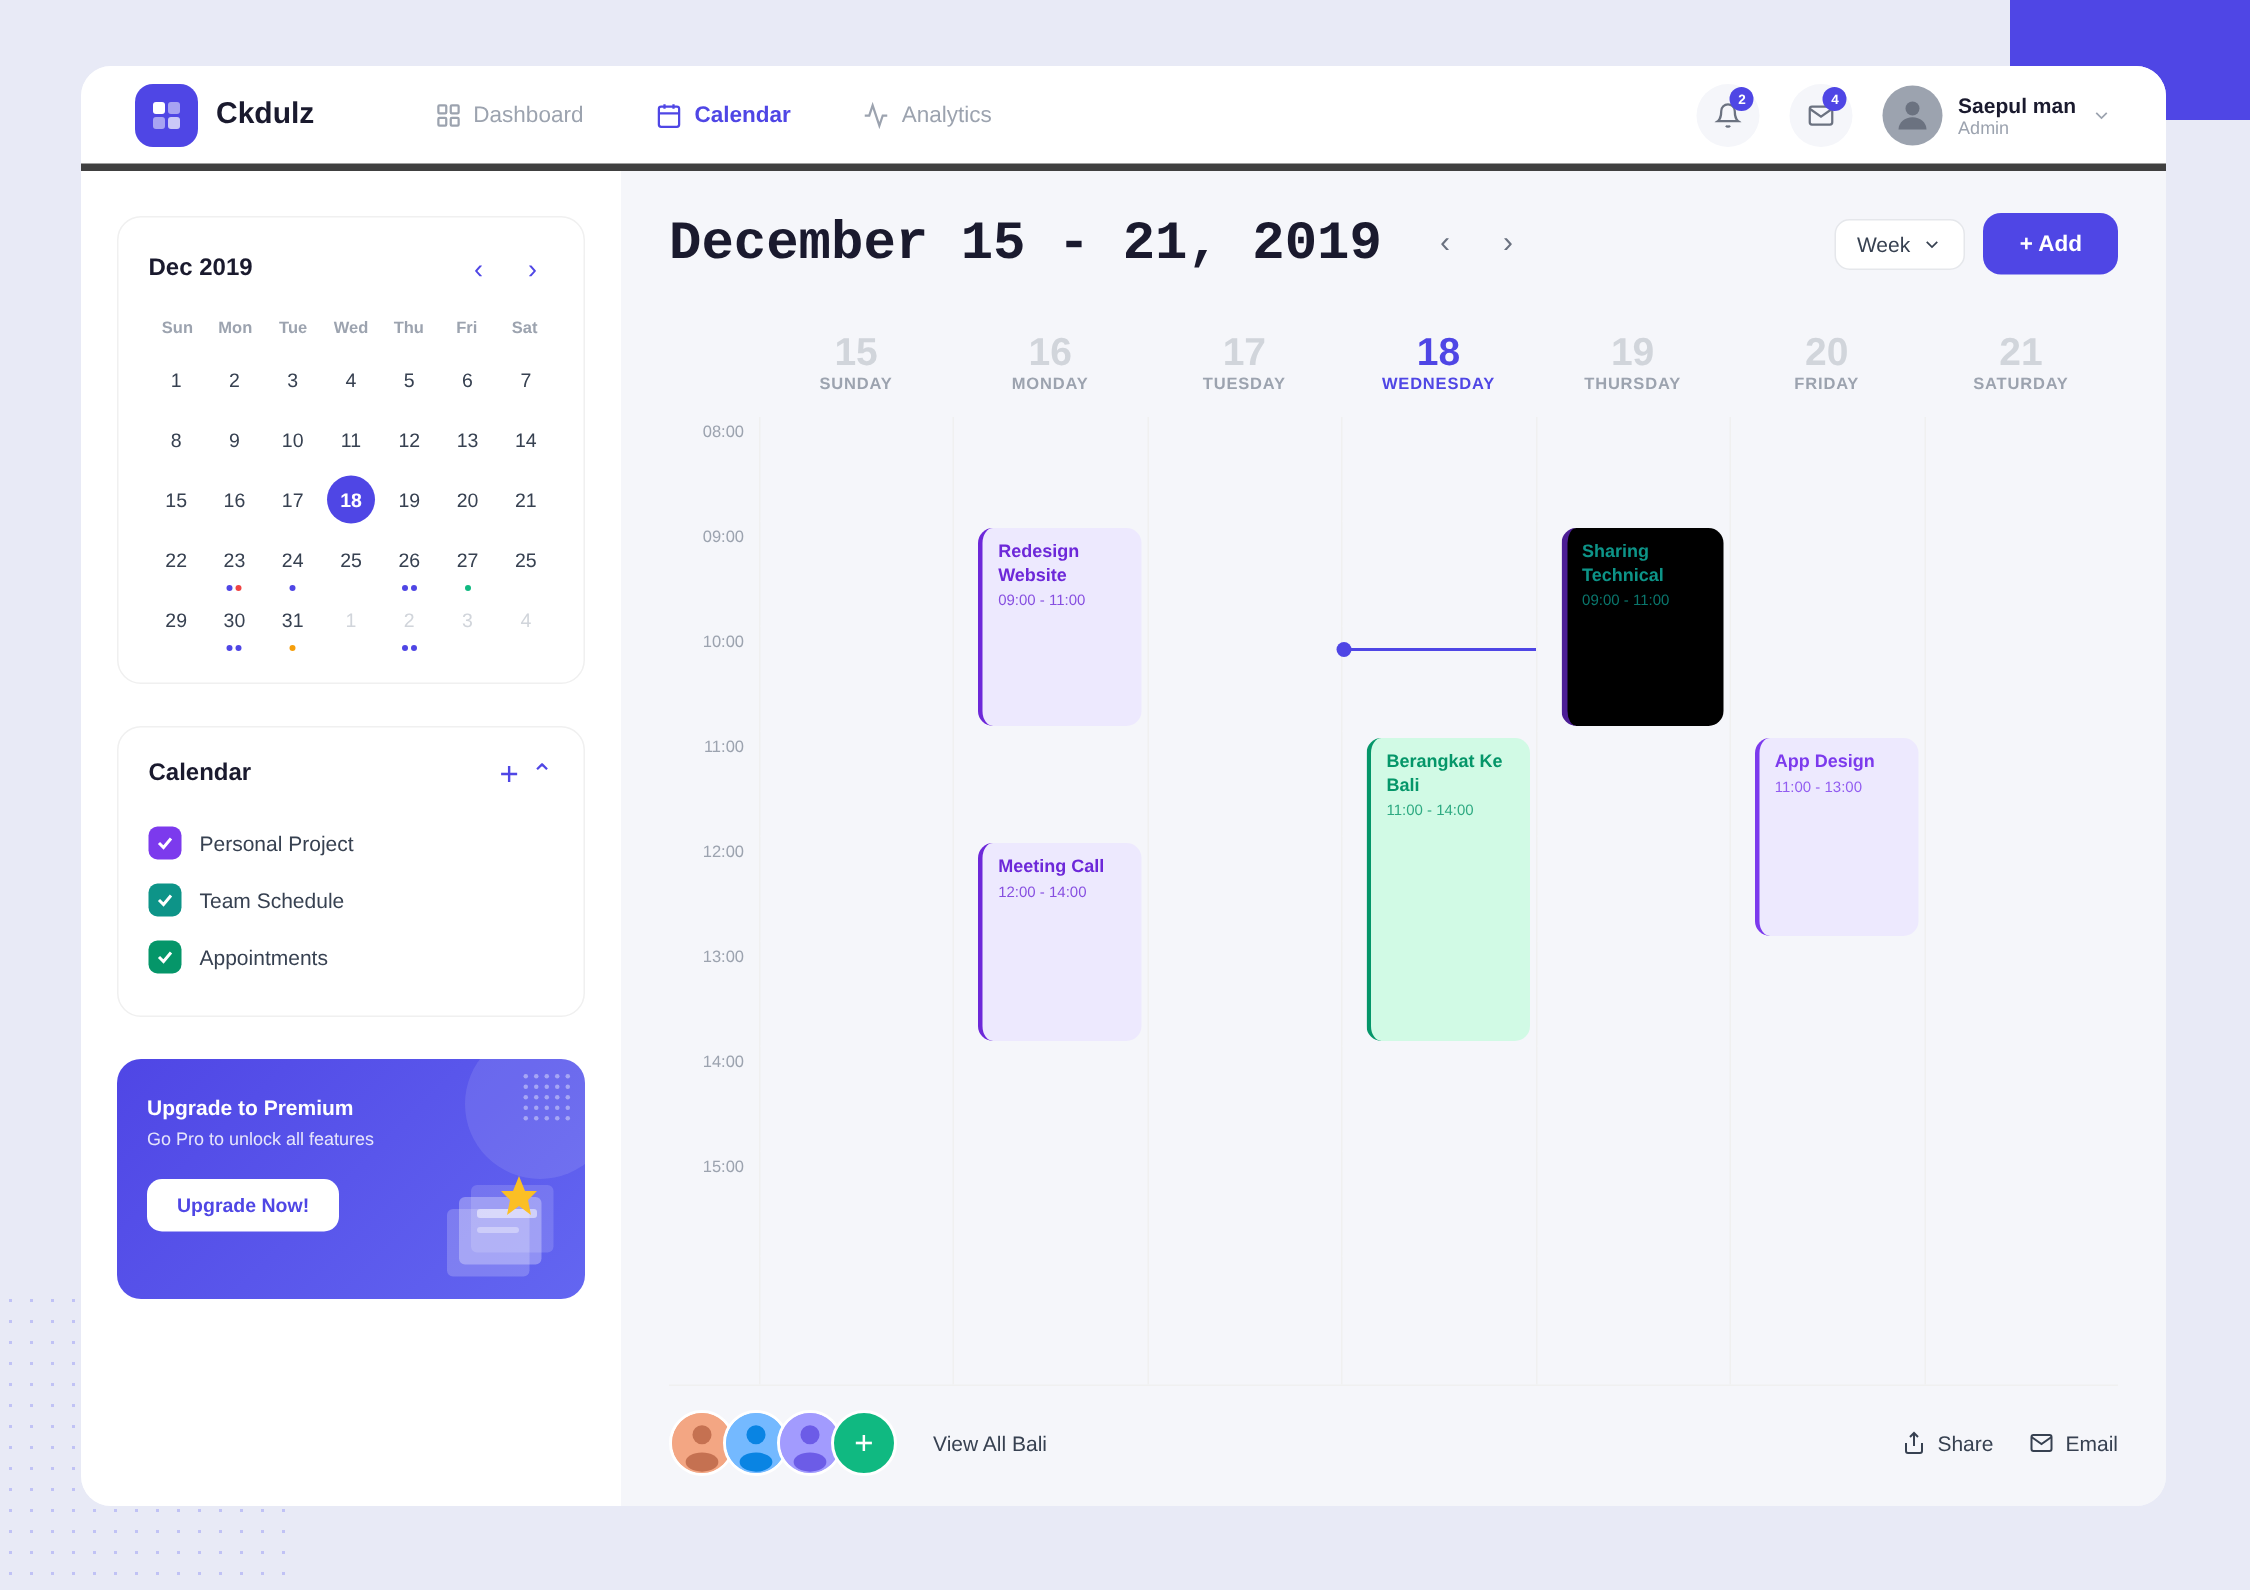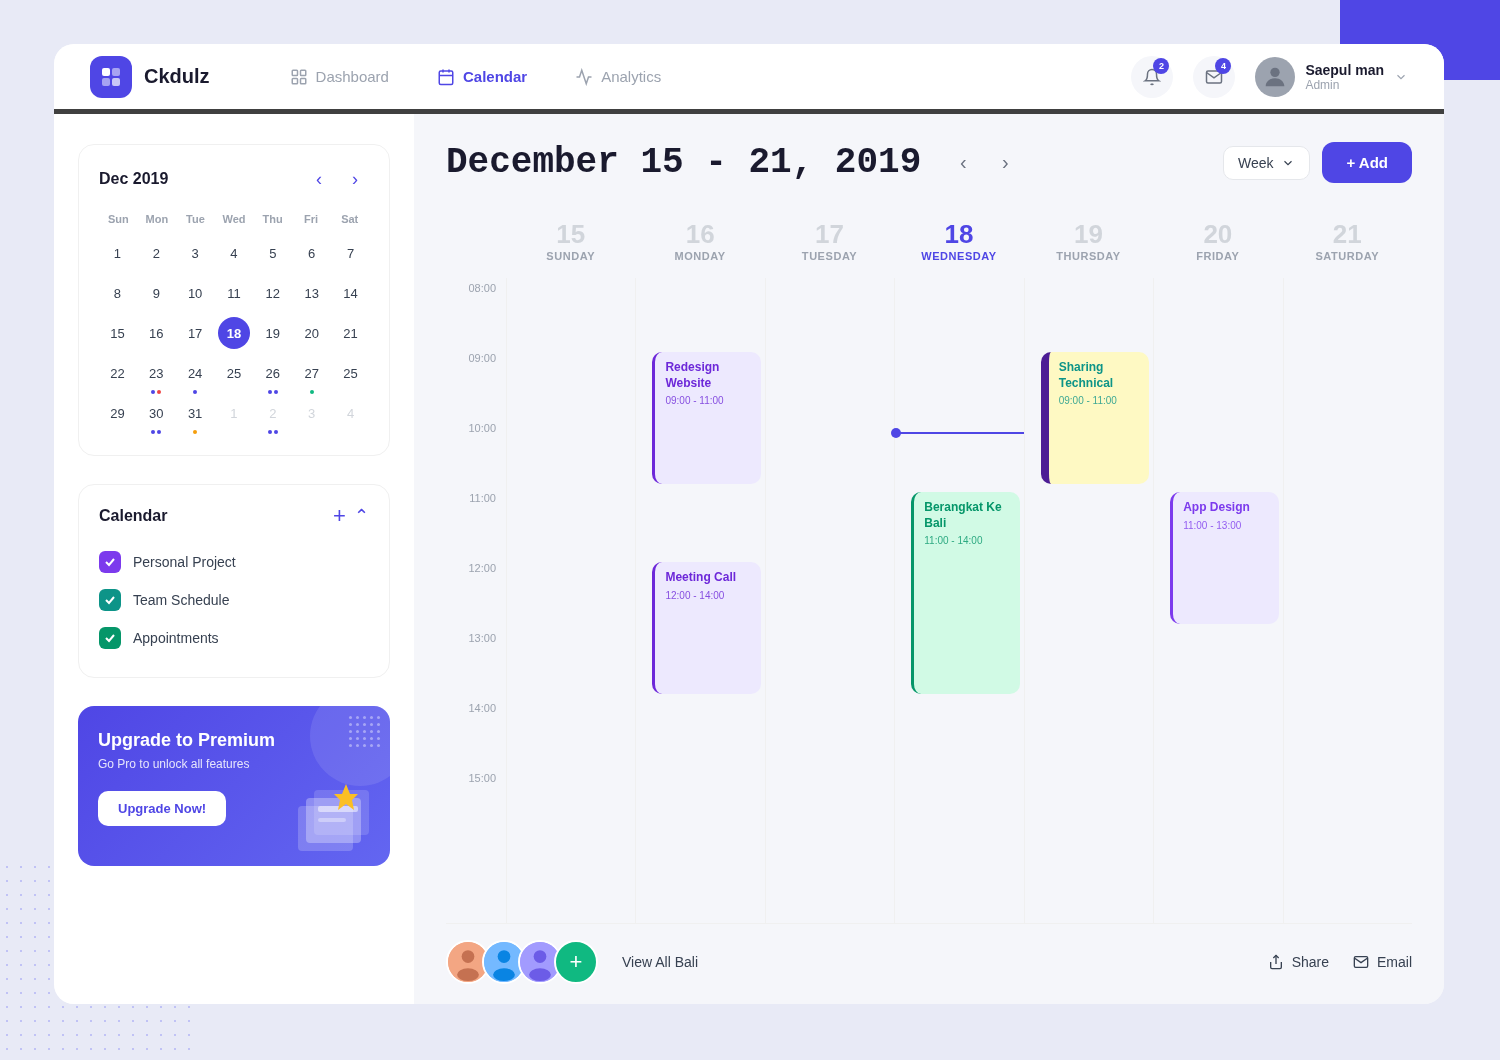--- a/index.html
+++ b/index.html
@@ -288,21 +288,21 @@
       background: rgba(255,255,255,0.1);
     }
     .upgrade-dots {
       position: absolute;
       top: 10px; right: 10px;
       display: grid;
       grid-template-columns: repeat(5, 1fr);
       gap: 4px;
     }
     .upgrade-dot { width: 3px; height: 3px; border-radius: 50%; background: rgba(255,255,255,0.4); }
-    .upgrade-title { font-size: 18px; font-weight: 700; margin-bottom: 6px; }
+    .upgrade-title { font-size: 14px; font-weight: 700; margin-bottom: 6px; }
     .upgrade-subtitle { font-size: 12px; opacity: 0.85; margin-bottom: 20px; }
     .upgrade-btn {
       background: white;
       color: #4f46e5;
       border: none;
       padding: 10px 20px;
       border-radius: 10px;
       font-size: 13px;
       font-weight: 700;
       cursor: pointer;
@@ -448,23 +448,23 @@
       padding: 8px 10px;
       font-size: 12px;
       font-weight: 600;
     }
     .event-blue {
       background: #ede9fe;
       color: #6d28d9;
       border-left: 3px solid #6d28d9;
     }
     .event-teal {
-      background: #fef9c3;
+      background: #000000;
       color: #0d9488;
-      border-left: 8px solid #4c1d95;
+      border-left: 4px solid #4c1d95;
     }
     .event-green {
       background: #d1fae5;
       color: #059669;
       border-left: 3px solid #059669;
     }
     .event-purple {
       background: #ede9fe;
       color: #7c3aed;
       border-left: 3px solid #7c3aed;

